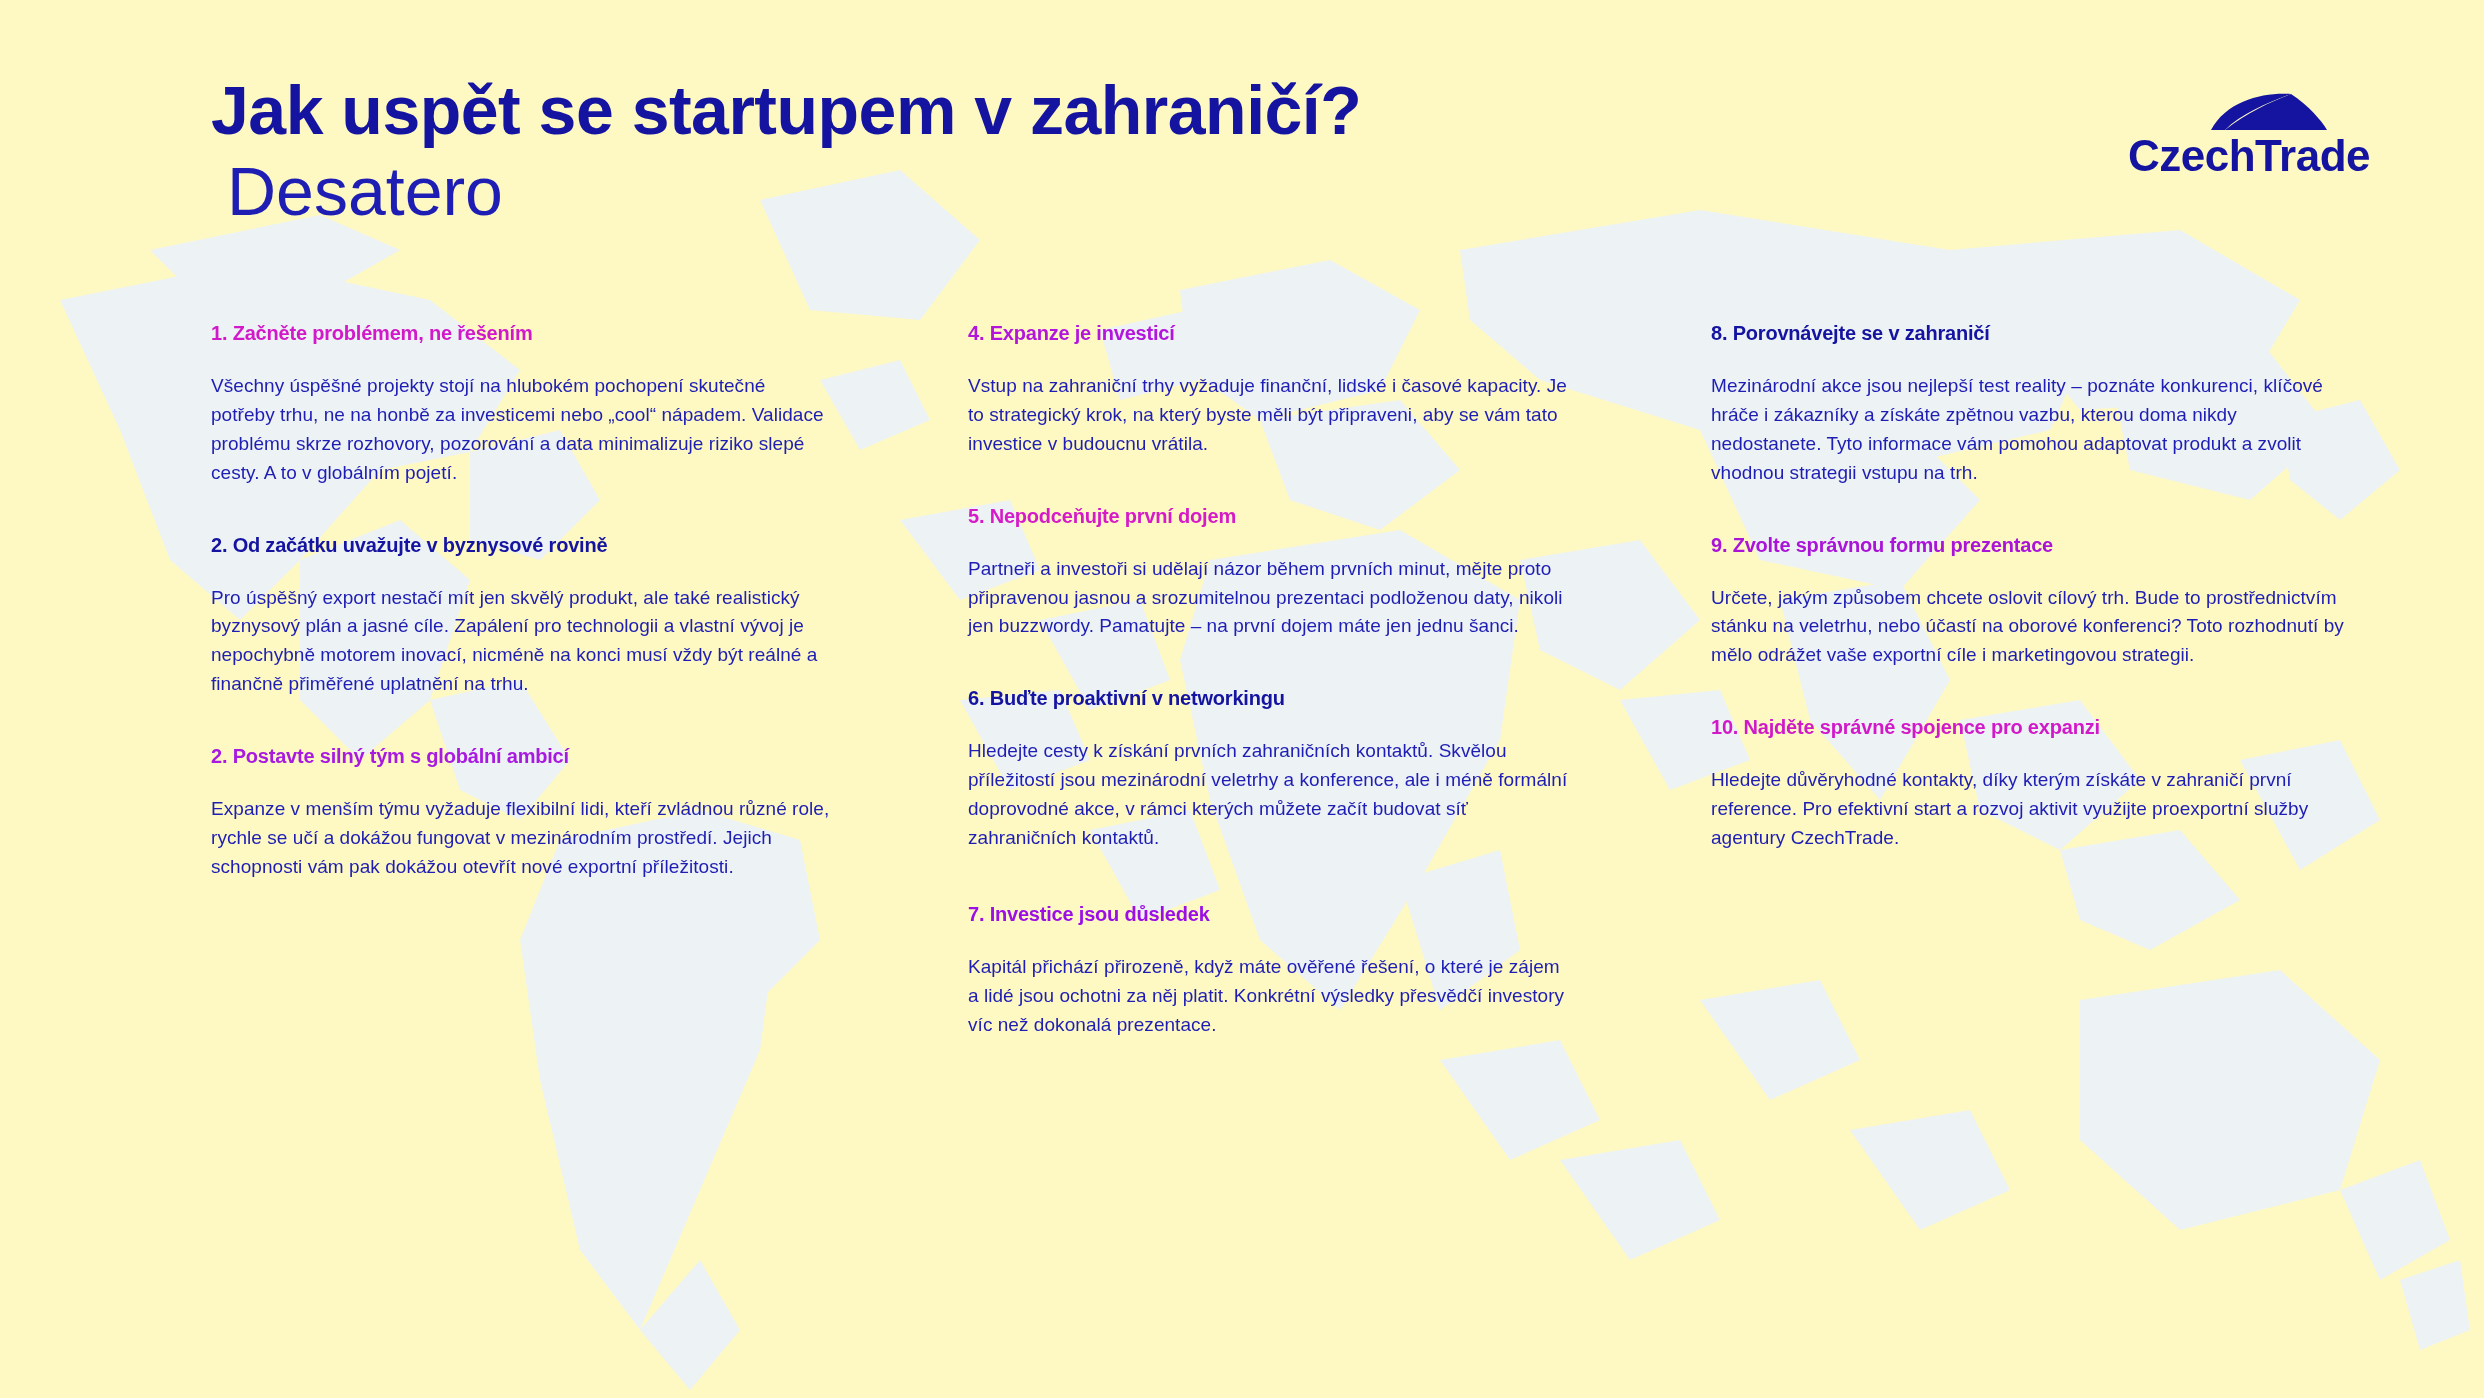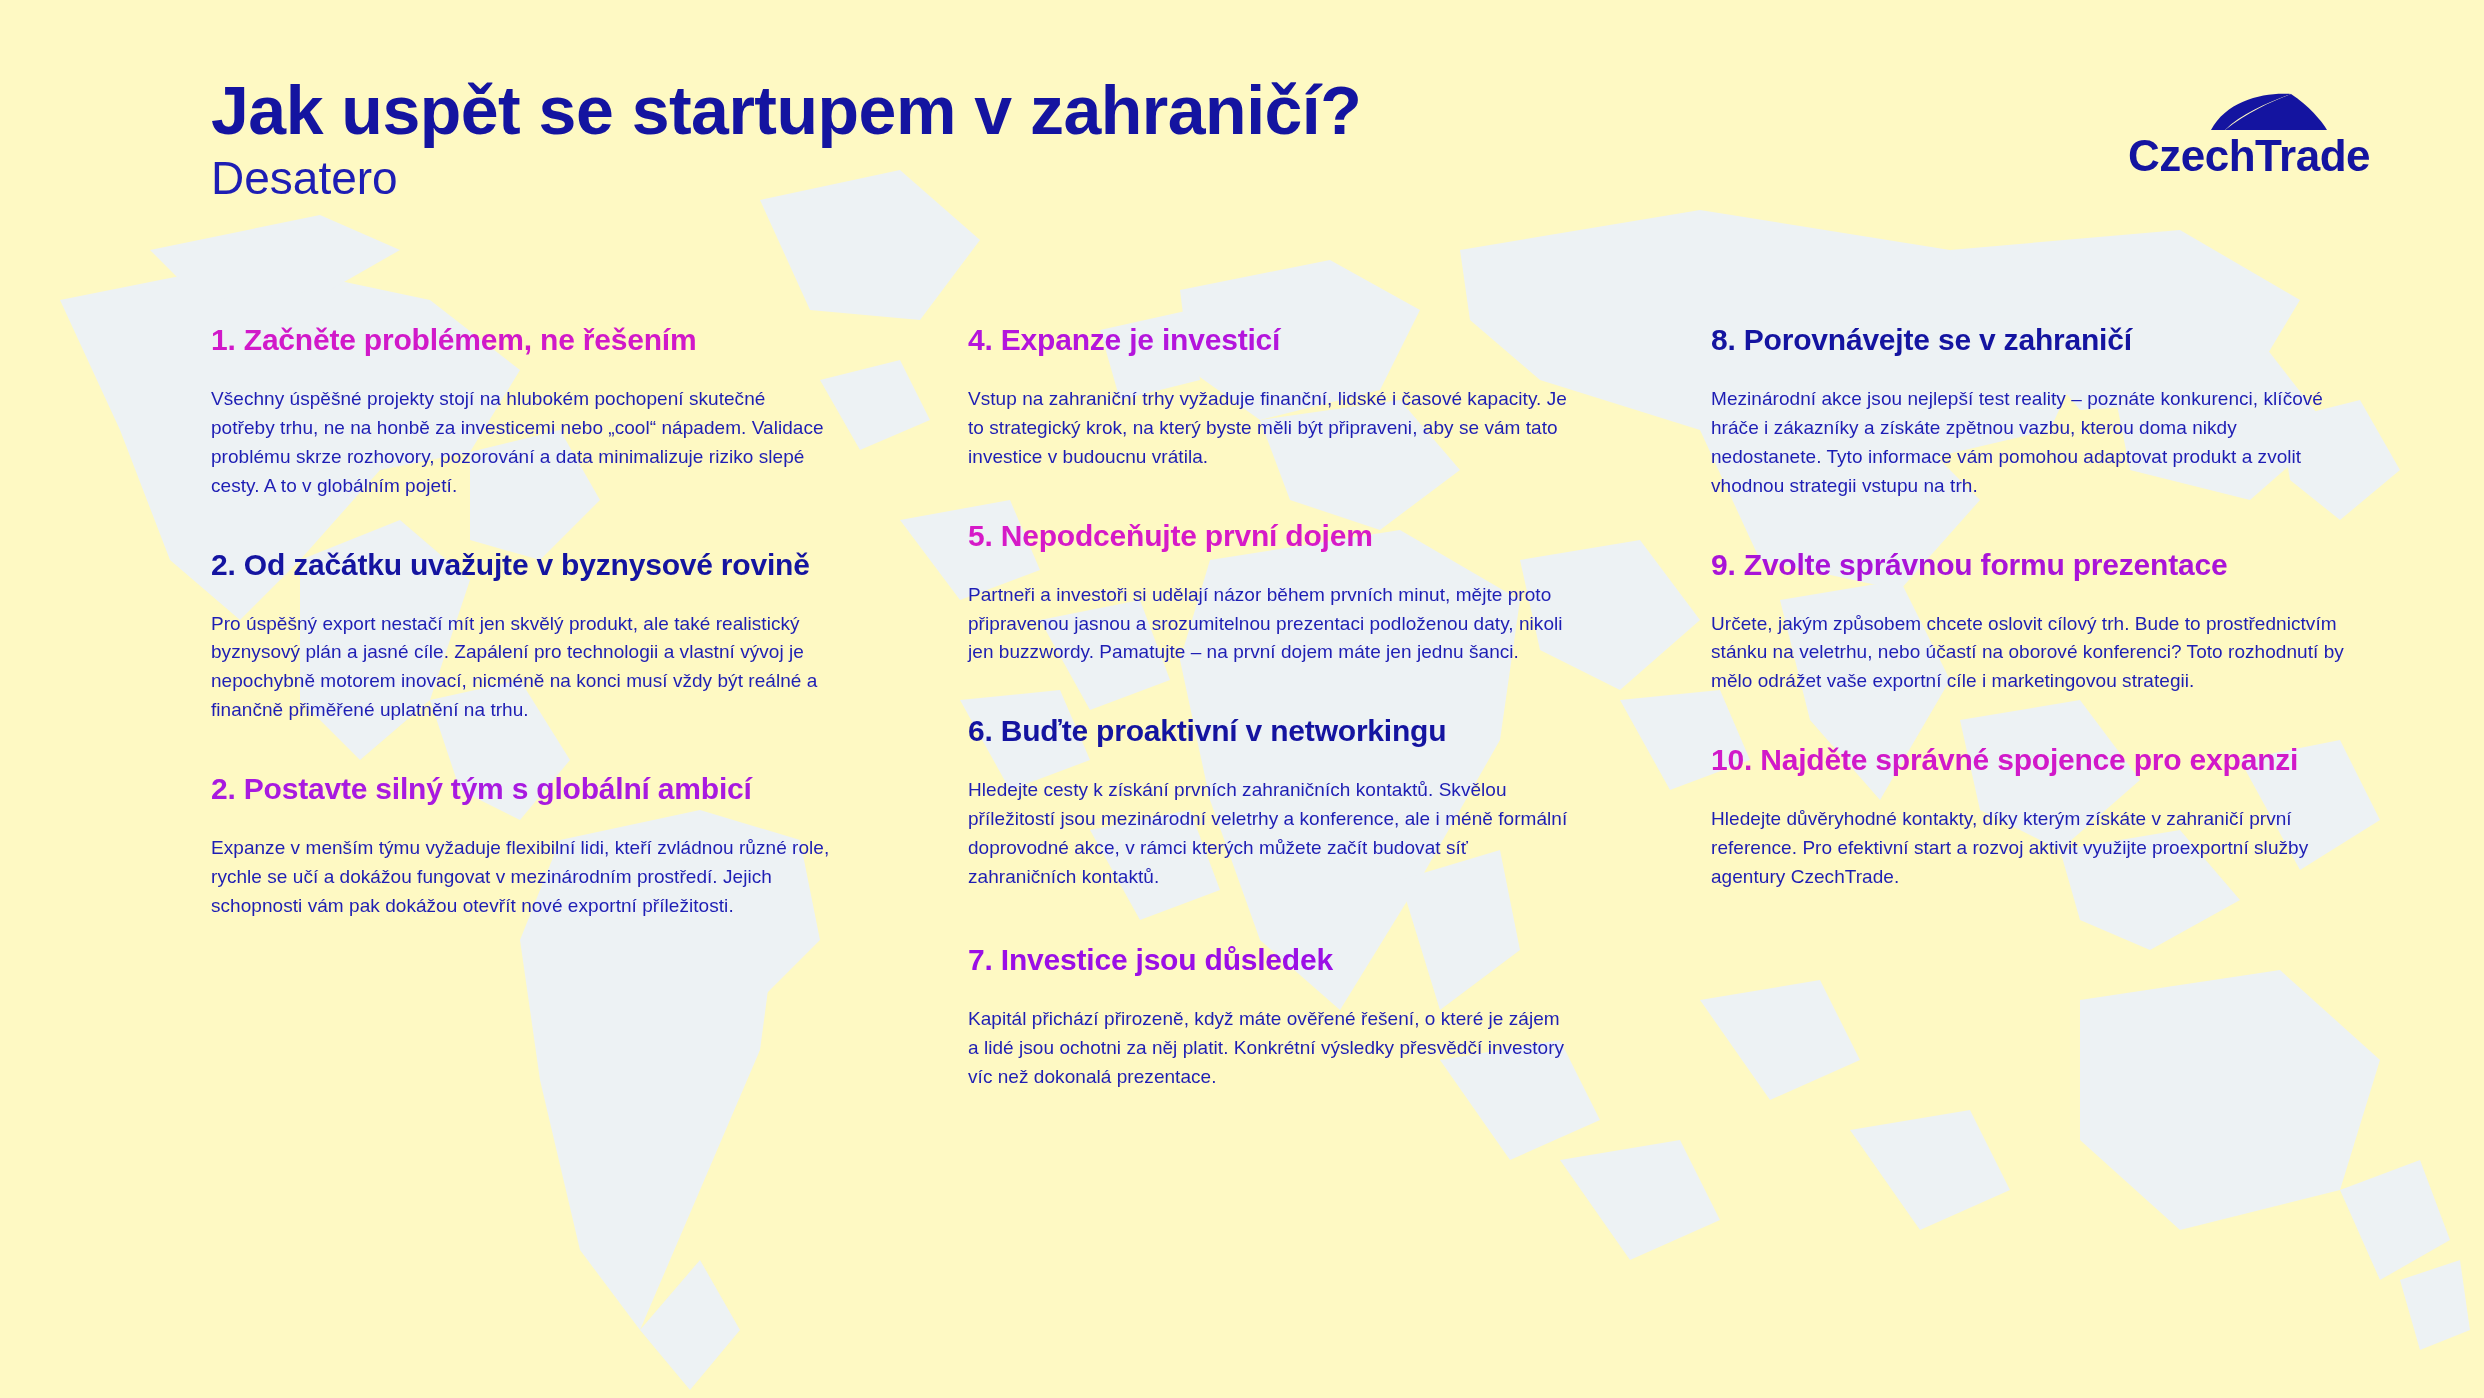--- a/index.html
+++ b/index.html
@@ -59,23 +59,23 @@
     margin: 0;
     font-size: 68px;
     font-weight: bold;
     letter-spacing: -0.5px;
     color: #1414A0;
     line-height: 1.12;
     white-space: nowrap;
   }
 
   #page-subtitle {
-    margin: 0;
+    margin: 16px;
     margin-top: 4px;
-    font-size: 46px;
+    font-size: 68px;
     font-weight: normal;
     color: #1E1EB4;
     line-height: 1.15;
     white-space: nowrap;
   }
 
   
   #logo {
     position: absolute;
     right: 152px;
@@ -115,21 +115,21 @@
   #column-1 { left: 168px;  width: 620px; }
   #column-2 { left: 925px;  width: 600px; }
   #column-3 { left: 1668px; width: 640px; }
 
   .tip {
     margin-bottom: 44px;
   }
 
   .tip-heading {
     margin: 0 0 26px 0;
-    font-size: 30px;
+    font-size: 20px;
     font-weight: bold;
     line-height: 1.30;
     letter-spacing: -0.2px;
   }
 
   .tip-body {
     margin: 0;
     font-size: 19px;
     line-height: 1.52;
     color: #1E1EB4;

